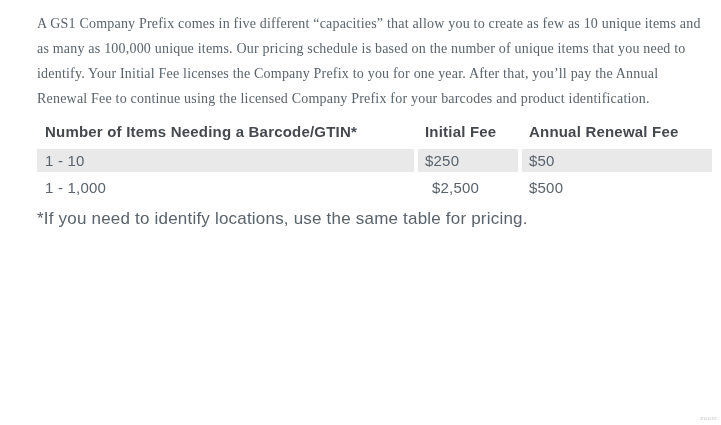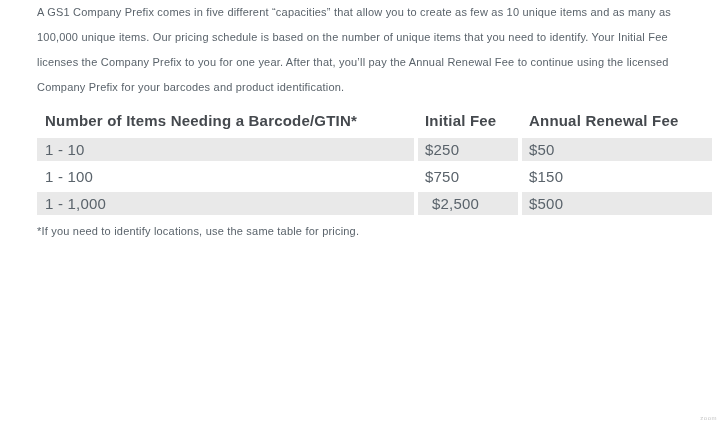--- a/index.html
+++ b/index.html
@@ -16,26 +16,27 @@
     -webkit-font-smoothing: antialiased;
   }
   .page {
     position: absolute;
     top: 0;
     left: 0;
     width: 721px;
     height: 425px;
   }
   .intro {
-    margin: 0 20px 0 37px;
+    margin: 11px 20px 0 37px;
     width: 668px;
-    font-size: 11px;
+    font-size: 14px;
     line-height: 25px;
     letter-spacing: 0.2px;
     color: var(--body-text, #5a636b);
+    font-family: Liberation Serif, serif;
   }
   table.pricing {
     margin: 2px 0 0 33px;
     border-collapse: separate;
     border-spacing: 4px 4px;
     table-layout: fixed;
     width: 661px;
   }
   table.pricing th, table.pricing td {
     font-size: 15px;
@@ -68,21 +69,21 @@
   }
   
   table.pricing tbody tr:last-child td.initial-fee {
     padding-left: 14px;
   }
   .col-items   { width: 369px; }
   .col-initial { width: 93px; }
   .col-renewal { width: 183px; }
   .footnote {
     margin: 6px 0 0 37px;
-    font-size: 11px;
+    font-size: 17px;
     letter-spacing: 0.2px;
     color: var(--body-text, #5a636b);
   }
   .corner-watermark {
     position: absolute;
     right: 4px;
     bottom: 3px;
     font-size: 6px;
     line-height: 7px;
     color: #c6c6c6;
@@ -104,25 +105,20 @@
         <th class="col-renewal">Annual Renewal Fee</th>
       </tr>
     </thead>
     <tbody>
       <tr>
         <td class="items-cell">1 - 10</td>
         <td class="fee-cell initial-fee">$250</td>
         <td class="fee-cell renewal-fee">$50</td>
       </tr>
       <tr>
-        <td class="items-cell">1 - 100</td>
-        <td class="fee-cell initial-fee">$750</td>
-        <td class="fee-cell renewal-fee">$150</td>
-      </tr>
-      <tr>
         <td class="items-cell">1 - 1,000</td>
         <td class="fee-cell initial-fee">$2,500</td>
         <td class="fee-cell renewal-fee">$500</td>
       </tr>
     </tbody>
   </table>
 
   <p class="footnote">*If you need to identify locations, use the same table for pricing.</p>
 
   <div class="corner-watermark">zoom</div>

